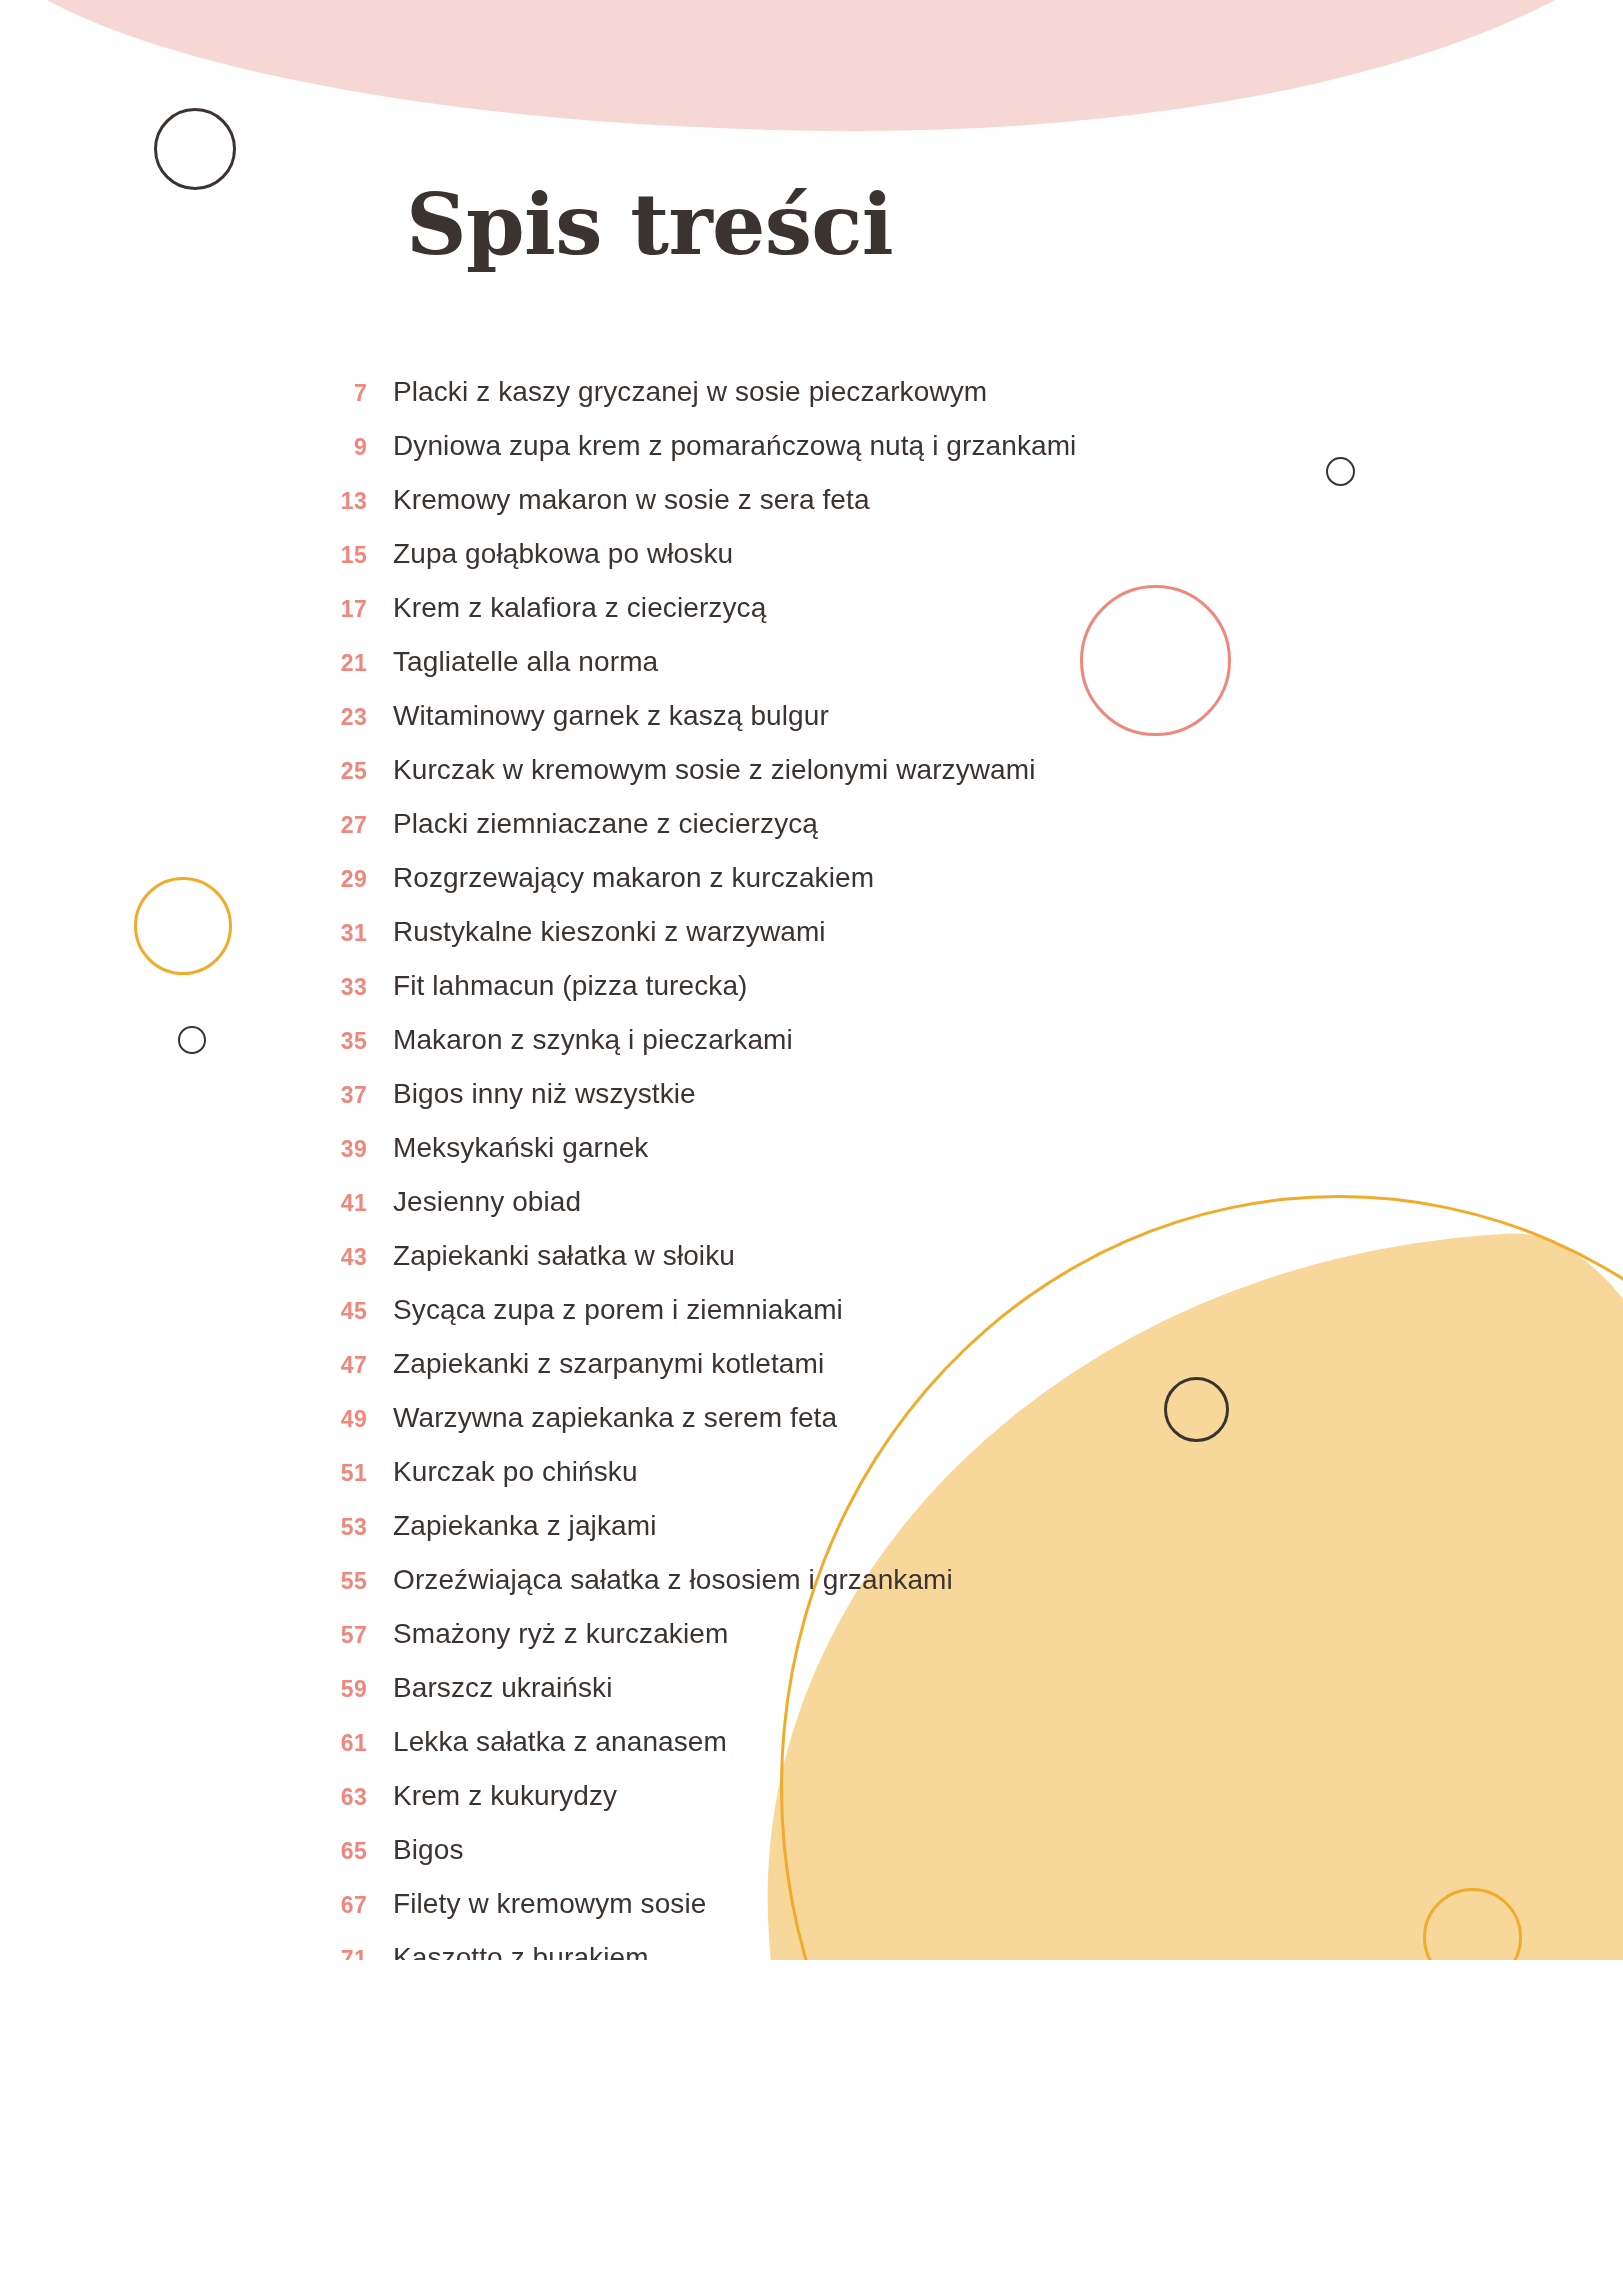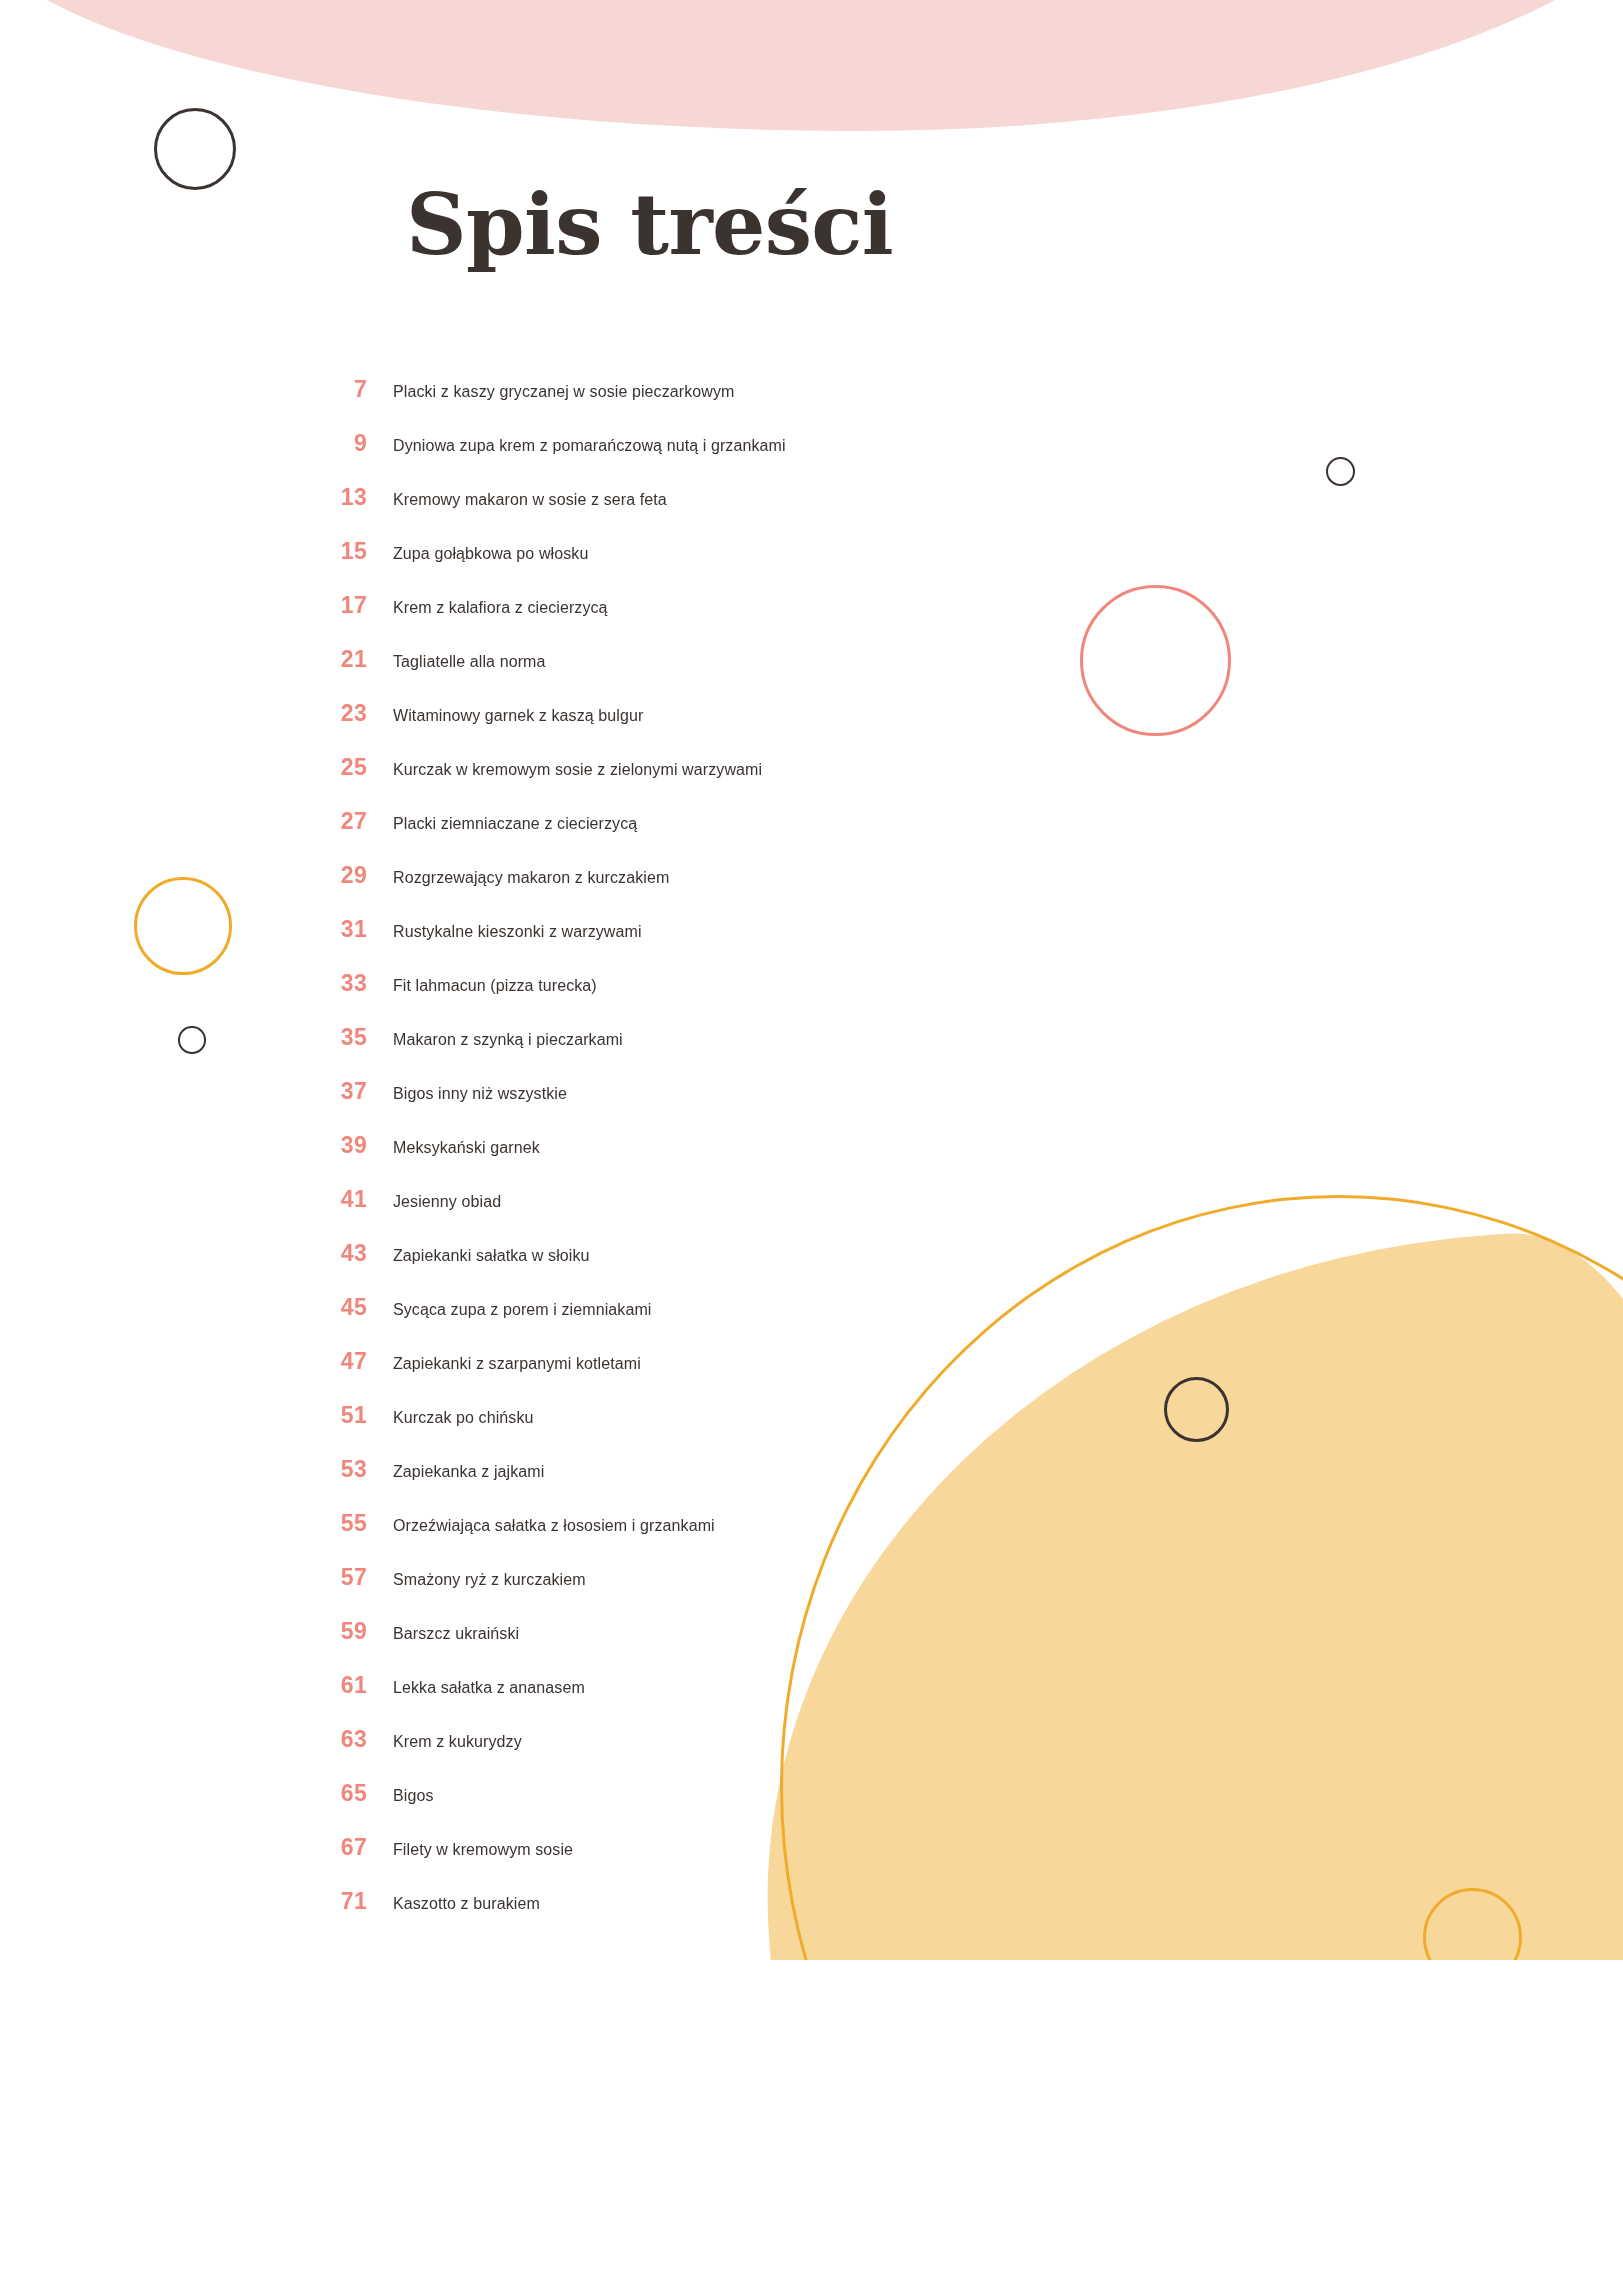--- a/index.html
+++ b/index.html
@@ -102,21 +102,21 @@
     width: 393px;
     text-align: right;
     padding-right: 26px;
     box-sizing: border-box;
     font-size: 23px;
     font-weight: 700;
     color: #f0877c;
     letter-spacing: 0.3px;
   }
   .toc-title {
-    font-size: 16px;
+    font-size: 28px;
     color: #3b3330;
     letter-spacing: 0.1px;
   }
 </style>
 </head>
 <body>
 
 <div class="page">
 
   <div class="deco-top-pink"></div>
@@ -208,20 +208,24 @@
         </div>
         <div class="toc-row">
           <div class="toc-page">45</div>
           <div class="toc-title">Sycąca zupa z porem i ziemniakami</div>
         </div>
         <div class="toc-row">
           <div class="toc-page">47</div>
           <div class="toc-title">Zapiekanki z szarpanymi kotletami</div>
         </div>
         <div class="toc-row">
+          <div class="toc-page">49</div>
+          <div class="toc-title">Warzywna zapiekanka z serem feta</div>
+        </div>
+        <div class="toc-row">
           <div class="toc-page">51</div>
           <div class="toc-title">Kurczak po chińsku</div>
         </div>
         <div class="toc-row">
           <div class="toc-page">53</div>
           <div class="toc-title">Zapiekanka z jajkami</div>
         </div>
         <div class="toc-row">
           <div class="toc-page">55</div>
           <div class="toc-title">Orzeźwiająca sałatka z łososiem i grzankami</div>

